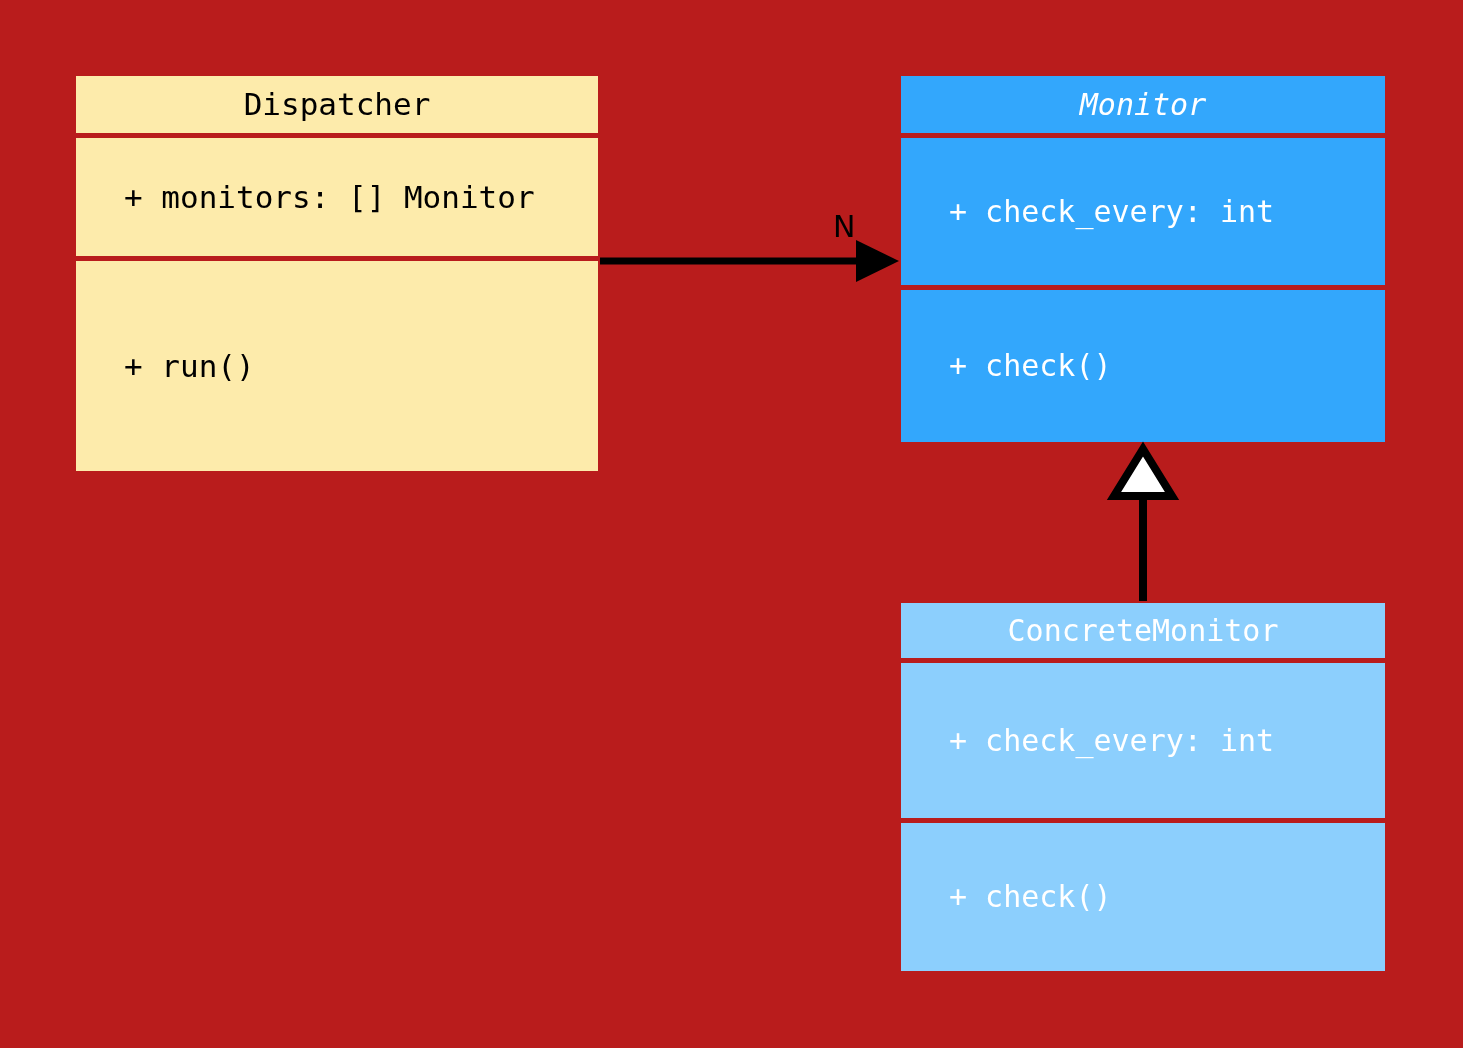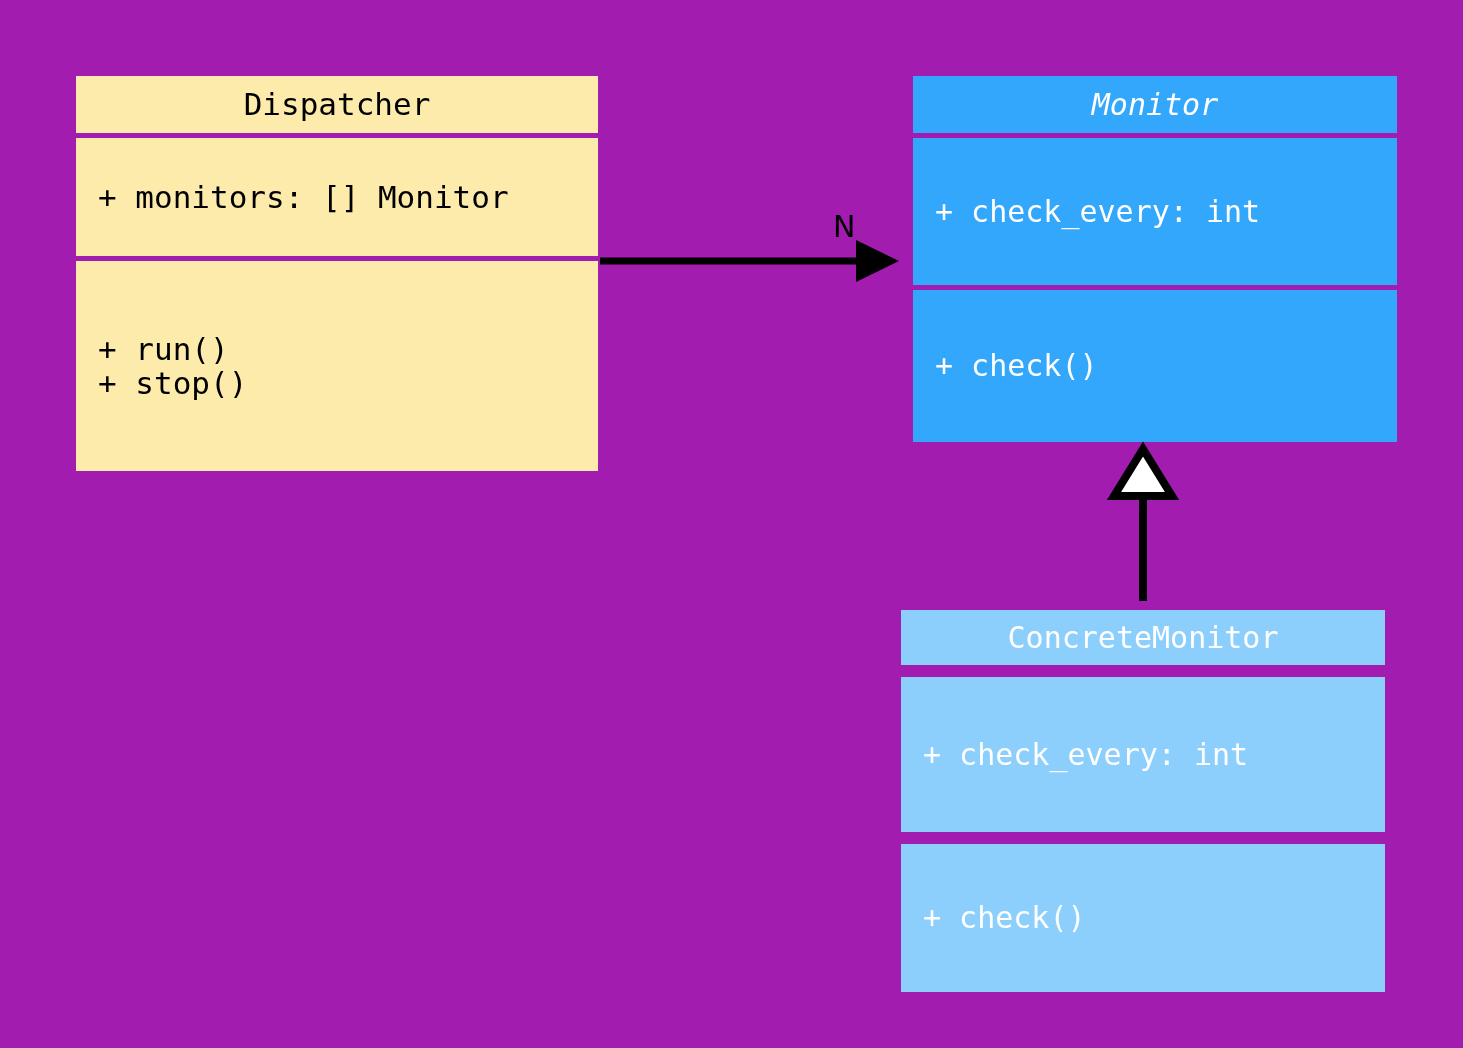--- a/index.html
+++ b/index.html
@@ -4,21 +4,21 @@
 <style>
   html, body {
     margin: 0;
     padding: 0;
     background: #ffffff;
   }
   #canvas {
     position: relative;
     width: 1463px;
     height: 1048px;
-    background: #a21caf;
+    background: #b91c1c;
     overflow: hidden;
     font-family: "DejaVu Sans Mono", "Liberation Mono", monospace;
   }
 
   
   .uml-class {
     position: absolute;
     display: flex;
     flex-direction: column;
     gap: 5px;            
@@ -34,43 +34,44 @@
     text-align: center;
     white-space: pre;
   }
   .member {
     white-space: pre;
     padding-left: 22px;
   }
   .member-list {
     display: flex;
     flex-direction: column;
+    padding-left: 26px;
   }
 
   
   .box-dispatcher { left: 76px; top: 76px; width: 522px; }
   .box-dispatcher .compartment { background: #fdebab; color: #000000; }
   .box-dispatcher .class-title { font-size: 31px; line-height: 31px; }
   .box-dispatcher .member { font-size: 31px; line-height: 34px; }
   .dispatcher-header { height: 57px; }
   .dispatcher-attrs  { height: 118px; }
   .dispatcher-ops    { height: 210px; }
 
   
-  .box-monitor { left: 901px; top: 76px; width: 484px; margin-left: 12px; }
+  .box-monitor { left: 901px; top: 76px; width: 484px; }
   .box-monitor .compartment { background: #33a7fc; color: #ffffff; }
   .box-monitor .class-title { font-size: 30px; line-height: 30px; font-style: italic; }
   .box-monitor .member { font-size: 30px; line-height: 34px; }
   .monitor-header { height: 57px; }
   .monitor-attrs  { height: 147px; }
   .monitor-ops    { height: 152px; }
 
   
   .box-concrete { left: 901px; top: 603px; width: 484px; }
-  .box-concrete .compartment { background: #8ccffd; color: #ffffff; margin-top: 7px; }
+  .box-concrete .compartment { background: #8ccffd; color: #ffffff; }
   .box-concrete .class-title { font-size: 30px; line-height: 30px; }
   .box-concrete .member { font-size: 30px; line-height: 34px; }
   .concrete-header { height: 55px; }
   .concrete-attrs  { height: 155px; }
   .concrete-ops    { height: 148px; }
 
   
   .connector {
     position: absolute;
     left: 0;
@@ -99,21 +100,20 @@
       <div class="class-title">Dispatcher</div>
     </div>
     <div class="compartment dispatcher-attrs">
       <div class="member-list">
         <div class="member">+ monitors: [] Monitor</div>
       </div>
     </div>
     <div class="compartment dispatcher-ops">
       <div class="member-list">
         <div class="member">+ run()</div>
-        <div class="member">+ stop()</div>
       </div>
     </div>
   </div>
 
   <div class="uml-class box-monitor">
     <div class="compartment monitor-header">
       <div class="class-title">Monitor</div>
     </div>
     <div class="compartment monitor-attrs">
       <div class="member-list">

